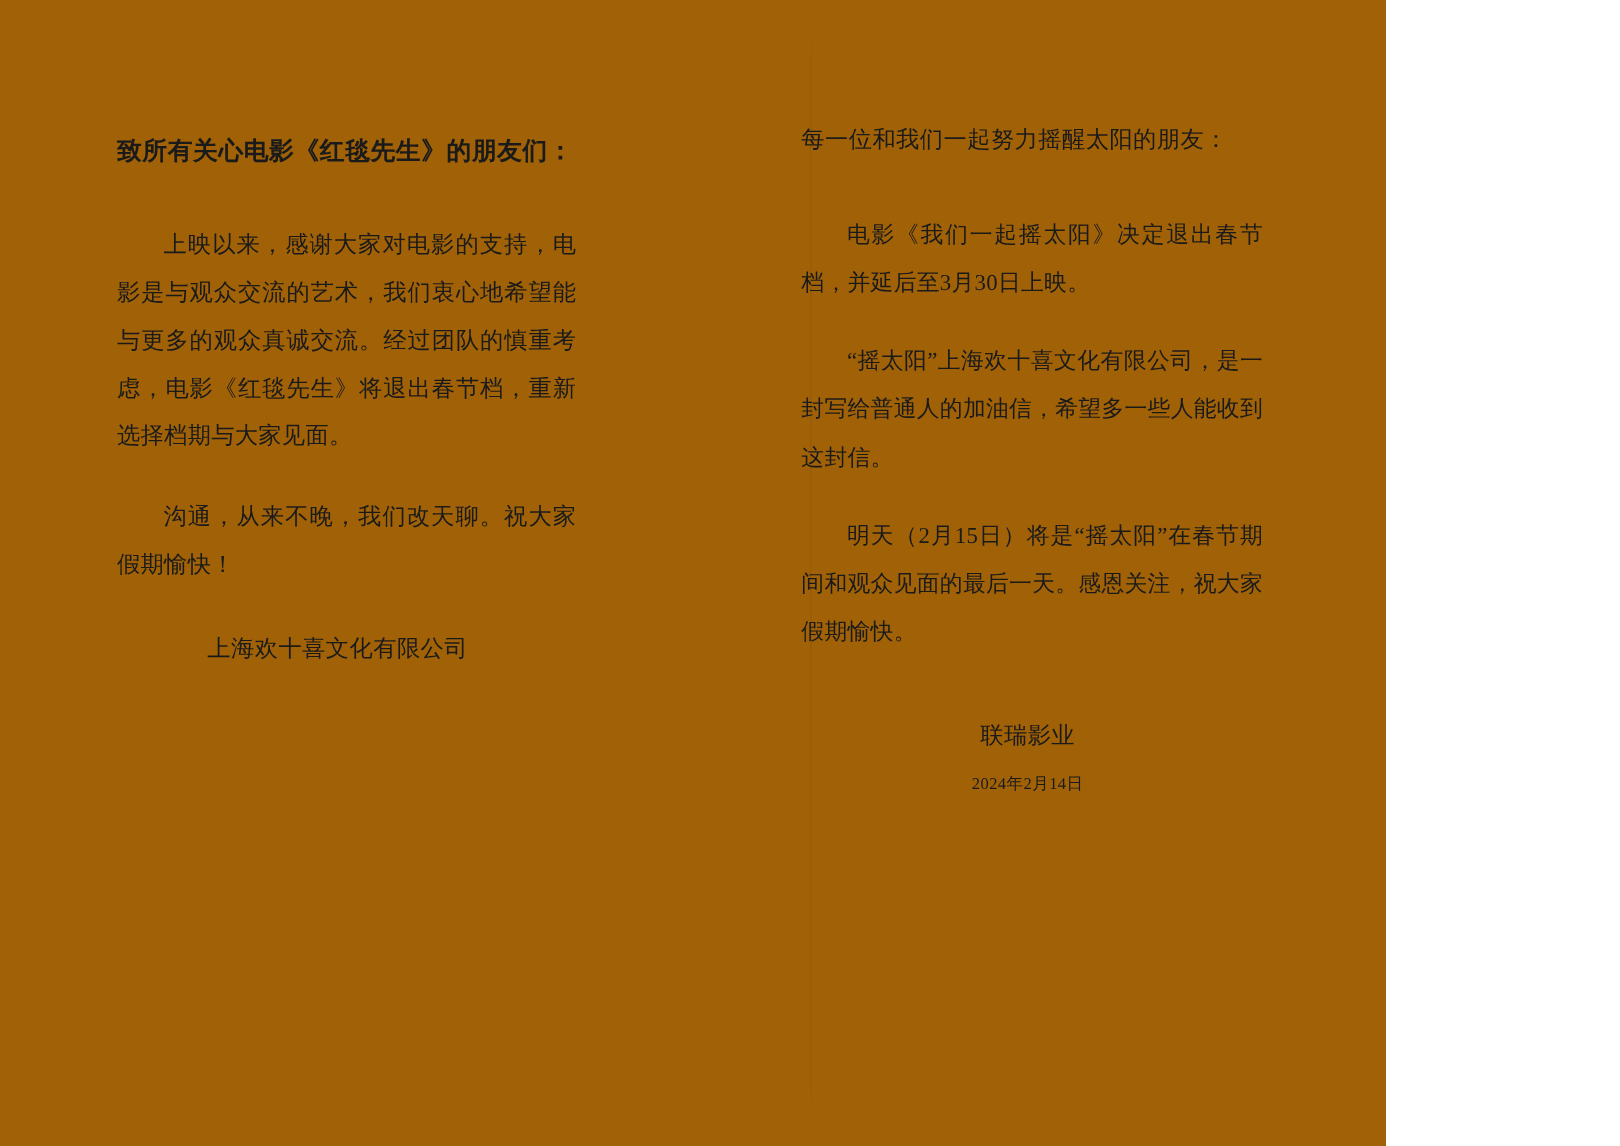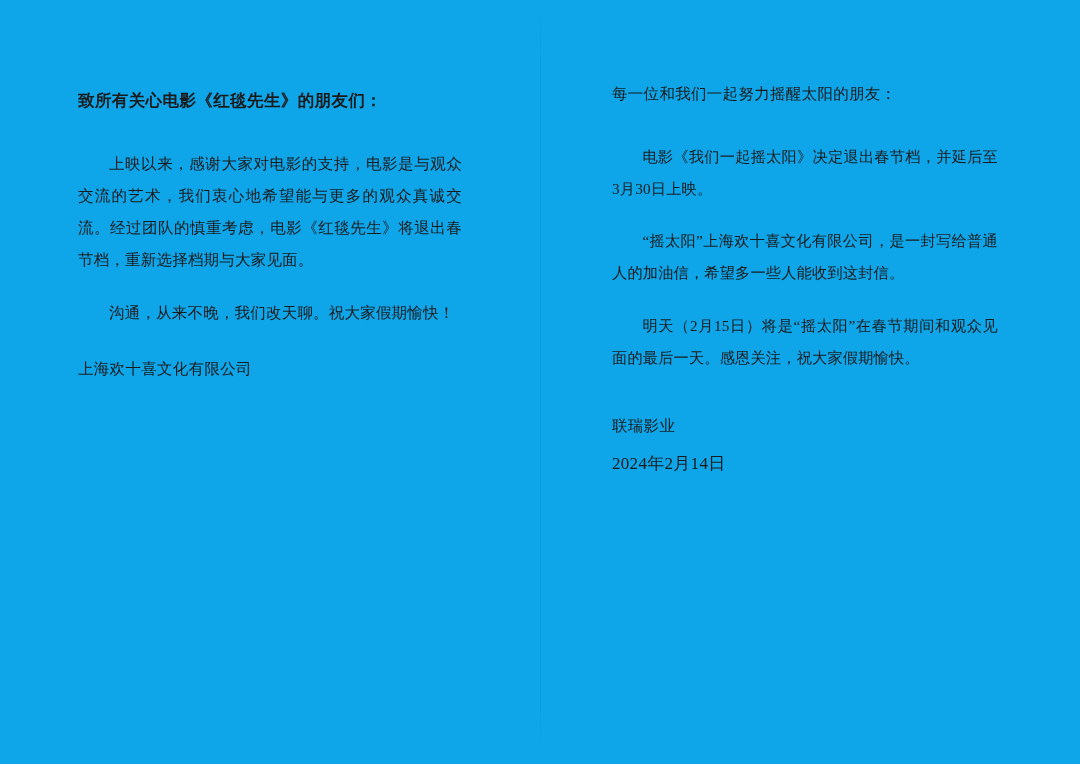--- a/index.html
+++ b/index.html
@@ -9,23 +9,23 @@
   body {
     width: 1080px;
     height: 764px;
     background: #ffffff;
     font-family: "Liberation Serif", "DejaVu Serif", serif;
     color: #1a1a1a;
     overflow: hidden;
   }
   .page {
     position: relative;
-    width: 1080px;
+    width: 924px;
     height: 764px;
-    background: #0ea5e9;
+    background: #a16207;
     display: flex;
     box-sizing: border-box;
   }
   .fold {
     position: absolute;
     top: 0;
     bottom: 0;
     left: 540px;
     width: 1px;
     background: linear-gradient(to bottom, rgba(0,0,0,0.0), rgba(0,0,0,0.06) 10%, rgba(0,0,0,0.06) 90%, rgba(0,0,0,0.0));
@@ -62,37 +62,37 @@
     text-indent: 2em;
     letter-spacing: 0.2px;
   }
   .letter.right p.para {
     font-size: 15.2px;
     line-height: 2.12;
     margin-bottom: 20px;
   }
   .signature {
     margin-top: 24px;
-    text-align: left;
+    text-align: center;
     font-size: 15.5px;
     line-height: 2;
     letter-spacing: 0.3px;
     padding-right: 12px;
   }
   .letter.right .signature {
     margin-top: 36px;
     padding-right: 6px;
   }
   .sig-line {
     display: block;
   }
   .sig-date {
     display: block;
     margin-top: 6px;
-    font-size: 17px;
+    font-size: 11px;
   }
 </style>
 </head>
 <body>
 
 <div class="page">
   <div class="fold"></div>
 
   <div class="letter left">
     <div class="salutation">致所有关心电影《红毯先生》的朋友们：</div>

